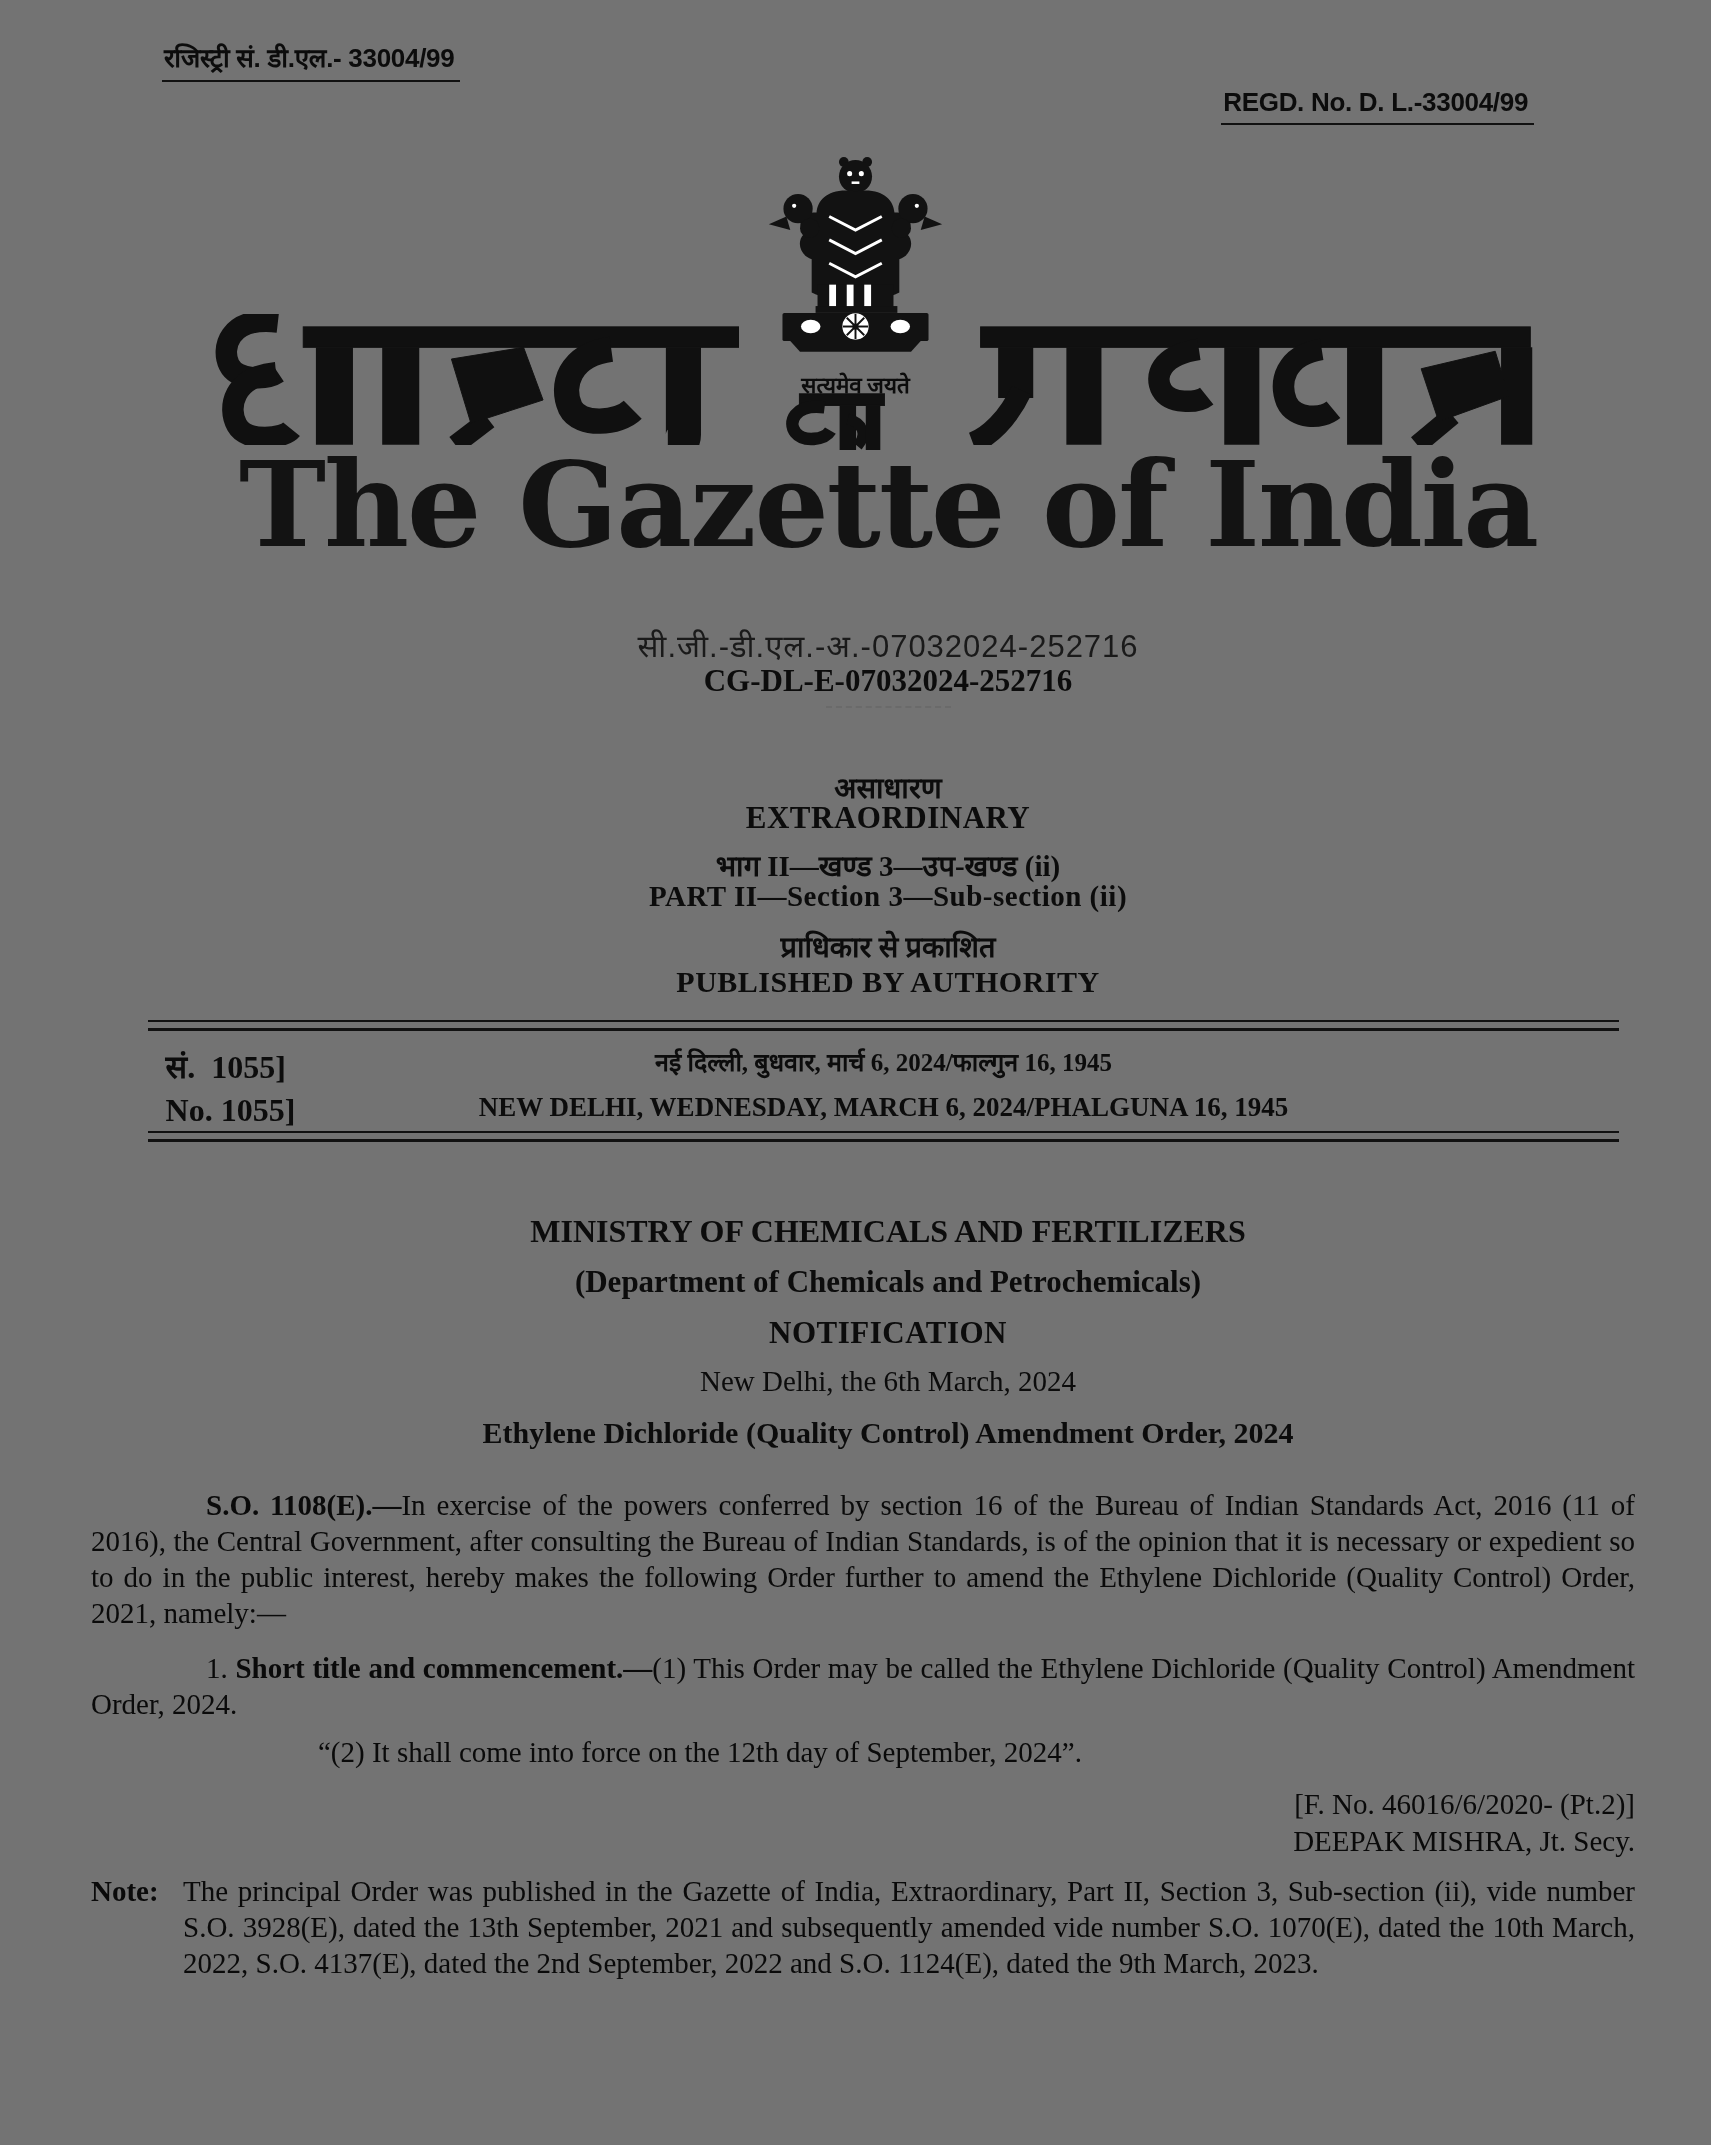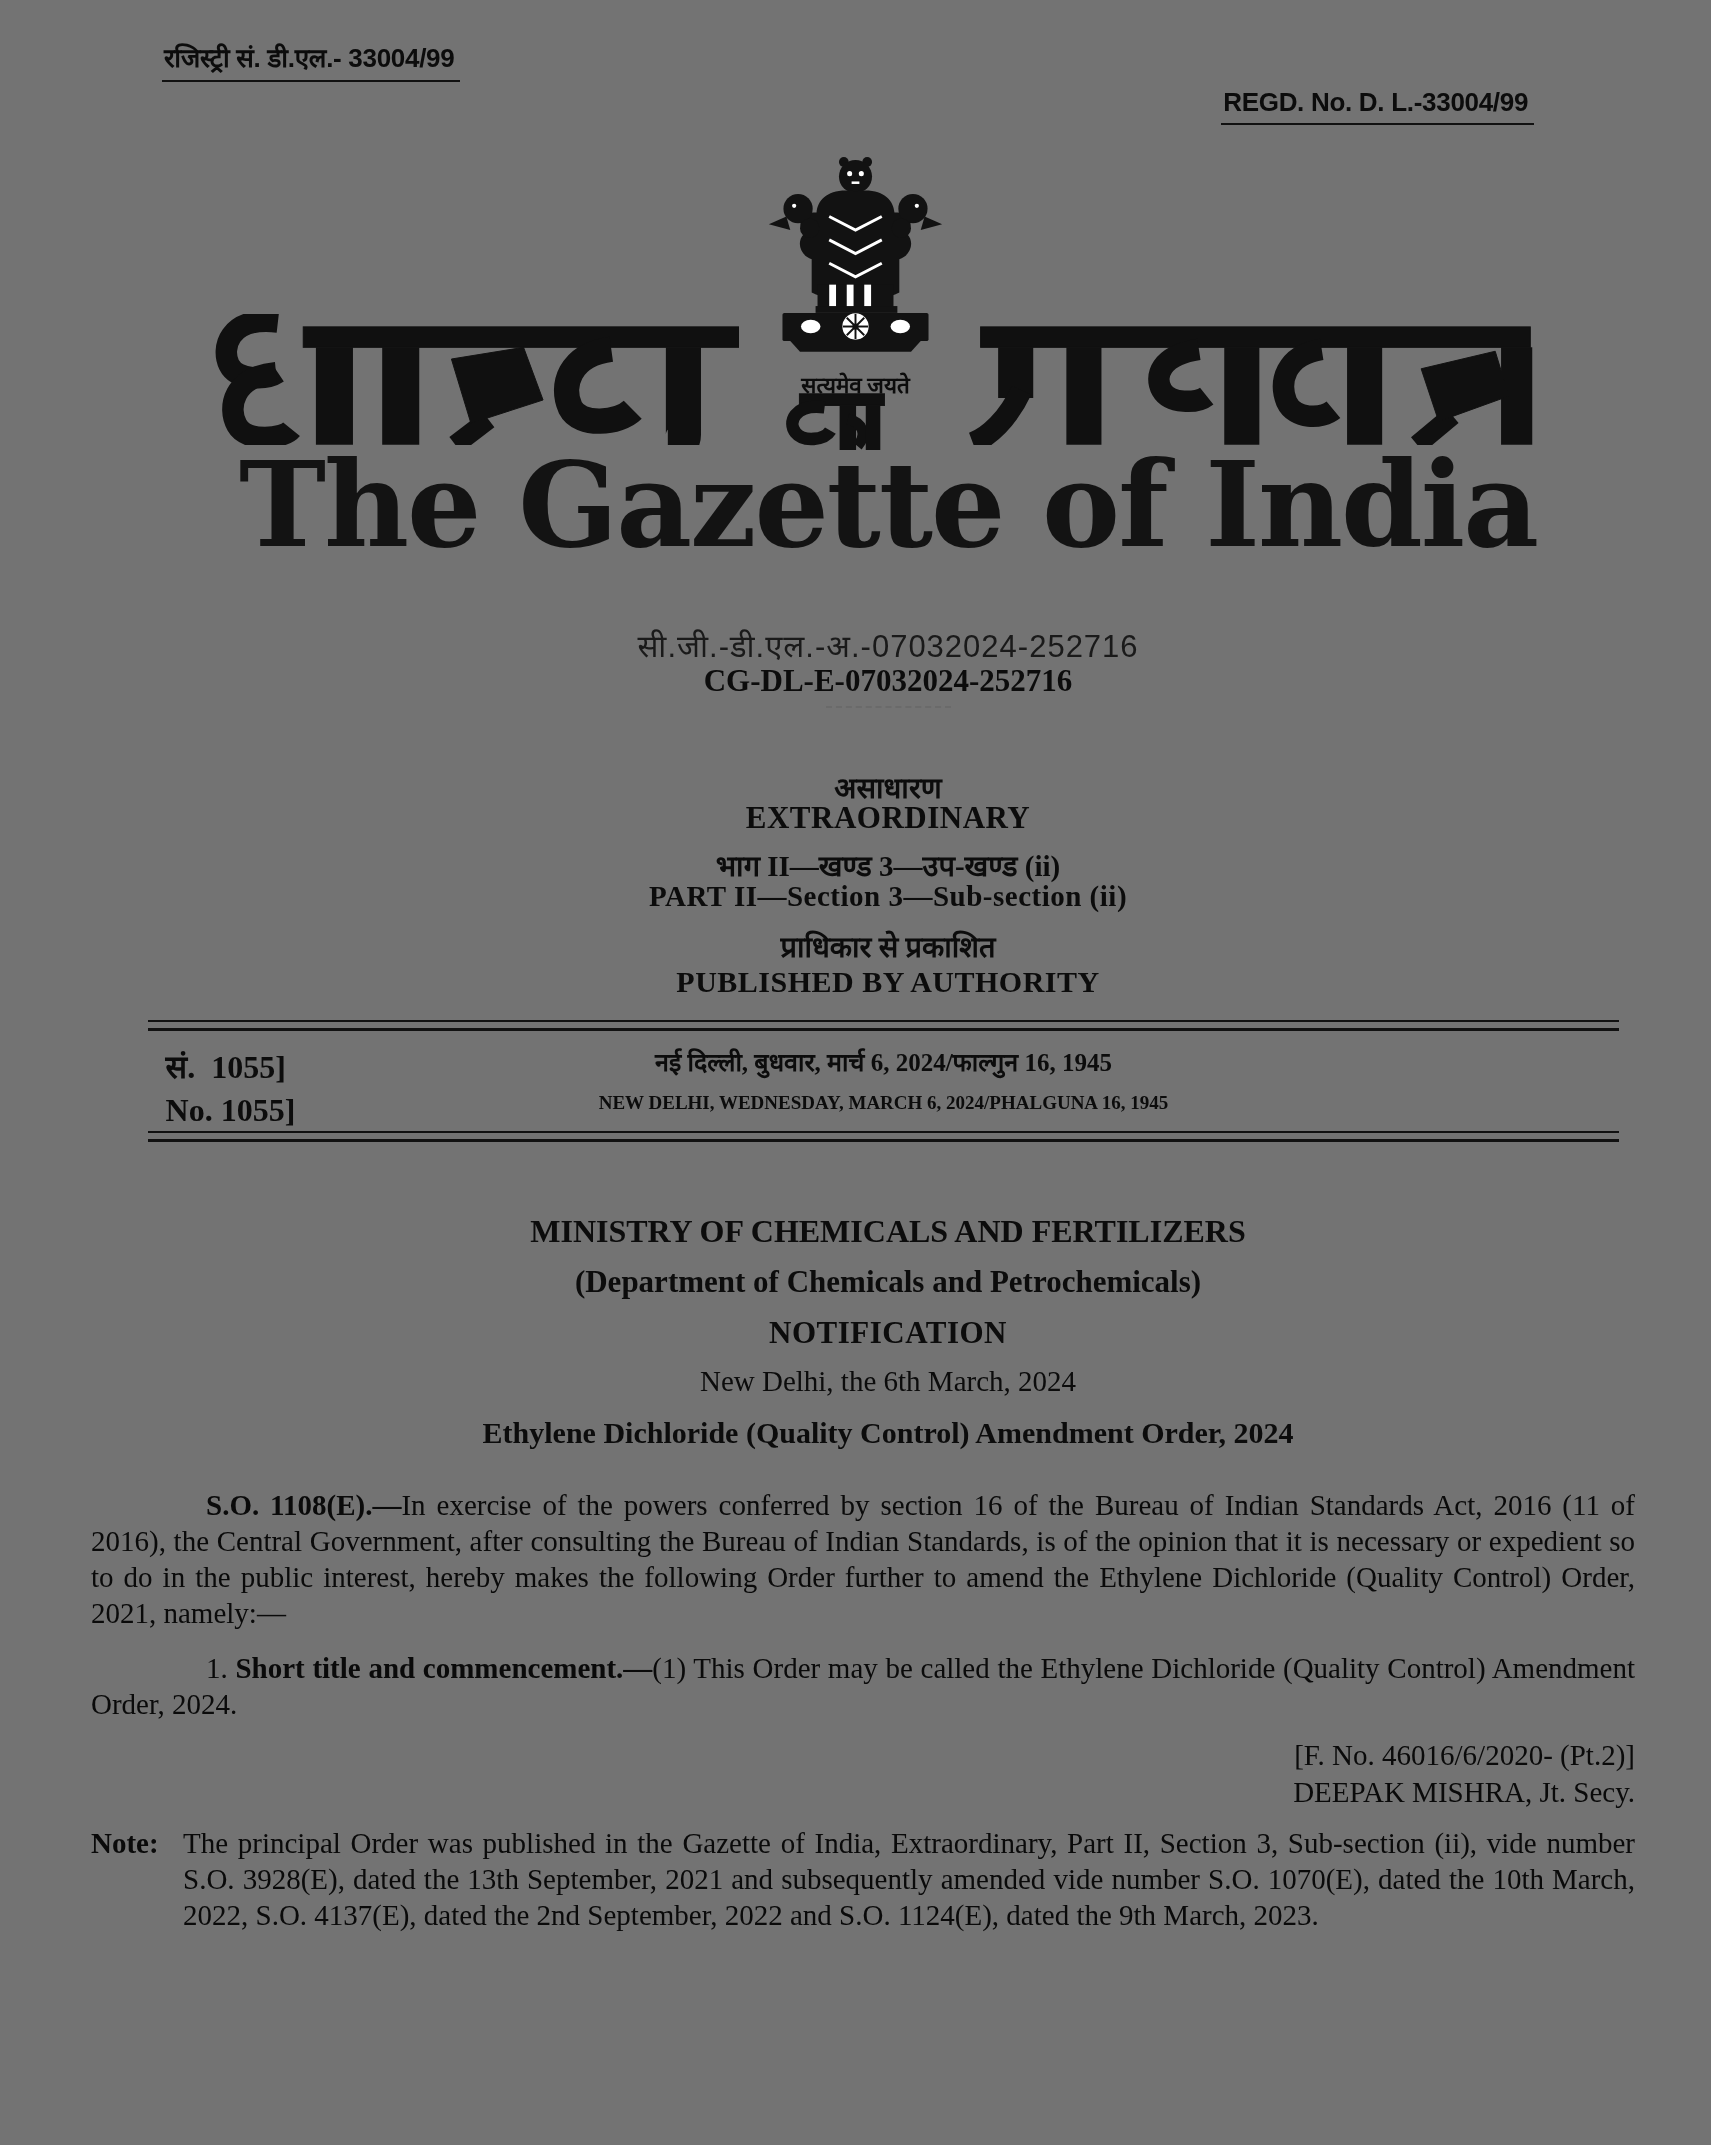--- a/index.html
+++ b/index.html
@@ -25,21 +25,21 @@
   .cg-hi{top:624px;font-size:31px;letter-spacing:1px;color:#1a1a1a;font-family:"Liberation Sans", sans-serif;}
   .cg-en{top:663px;font-size:31px;font-weight:bold;}
   .dash-sep{top:706px;}
   .dash-sep .d{width:125px;margin:0 auto;border-top:2.9px dashed #6a6a6a;height:0;}
   .ed-hi{font-weight:bold;font-size:29px;}
   .ed-en{font-weight:bold;font-size:30px;letter-spacing:0.5px;}
   
   .band{left:148px;width:1471px;}
   .rule{height:5.9px;border-top:2.4px solid #111;border-bottom:3.4px solid #111;}
   .issue-label{position:absolute;left:17.6px;top:0;font-weight:bold;font-size:32px;white-space:pre;}
-  .issue-date{text-align:center;font-weight:bold;font-size:19px;}
+  .issue-date{text-align:center;font-weight:bold;font-size:27px;}
   
   .h-min{top:1213px;font-weight:bold;font-size:32px;}
   .h-dep{top:1264px;font-weight:bold;font-size:31px;}
   .h-not{top:1315px;font-weight:bold;font-size:31px;letter-spacing:0.5px;}
   .h-date{top:1365px;font-size:29px;}
   .h-ord{top:1416px;font-weight:bold;font-size:30px;}
   
   .body-col{
     left:79px;top:1475px;width:1568px;font-size:29px;line-height:36px;
     text-align:justify;color:#0a0a0a;
@@ -192,20 +192,21 @@
   <div class="abs ctr h-date">New Delhi, the 6th March, 2024</div>
   <div class="abs ctr h-ord">Ethylene Dichloride (Quality Control) Amendment Order, 2024</div>
 
   <div class="abs body-col">
     <p class="indent"><span class="bold">S.O. 1108(E).—</span><span>In exercise of the powers conferred by section 16 of the Bureau of Indian Standards Act, 2016 (11 of 2016), the Central Government, after consulting the Bureau of Indian Standards, is of the opinion that it is necessary or expedient so to do in the public interest, hereby makes the following Order further to amend the Ethylene Dichloride (Quality Control) Order, 2021, namely:—</span></p>
 
     <p class="indent p2"><span>1. </span><span class="bold">Short title and commencement.—</span><span>(1) This Order may be called the Ethylene Dichloride (Quality Control) Amendment Order, 2024.</span></p>
 
 
 
+    <p class="quote">“(2) It shall come into force on the 12th day of September, 2024”.</p>
 
     <p class="sig"><span>[F. No. 46016/6/2020- (Pt.2)]</span><br>
     <span>DEEPAK MISHRA, Jt. Secy.</span></p>
 
     <p class="note"><span class="note-label">Note:</span><span>The principal Order was published in the Gazette of India, Extraordinary, Part II, Section 3, Sub-section (ii), vide number S.O. 3928(E), dated the 13th September, 2021 and subsequently amended vide number S.O. 1070(E), dated the 10th March, 2022, S.O. 4137(E), dated the 2nd September, 2022 and S.O. 1124(E), dated the 9th March, 2023.</span></p>
   </div>
 
 </div>
 
 

